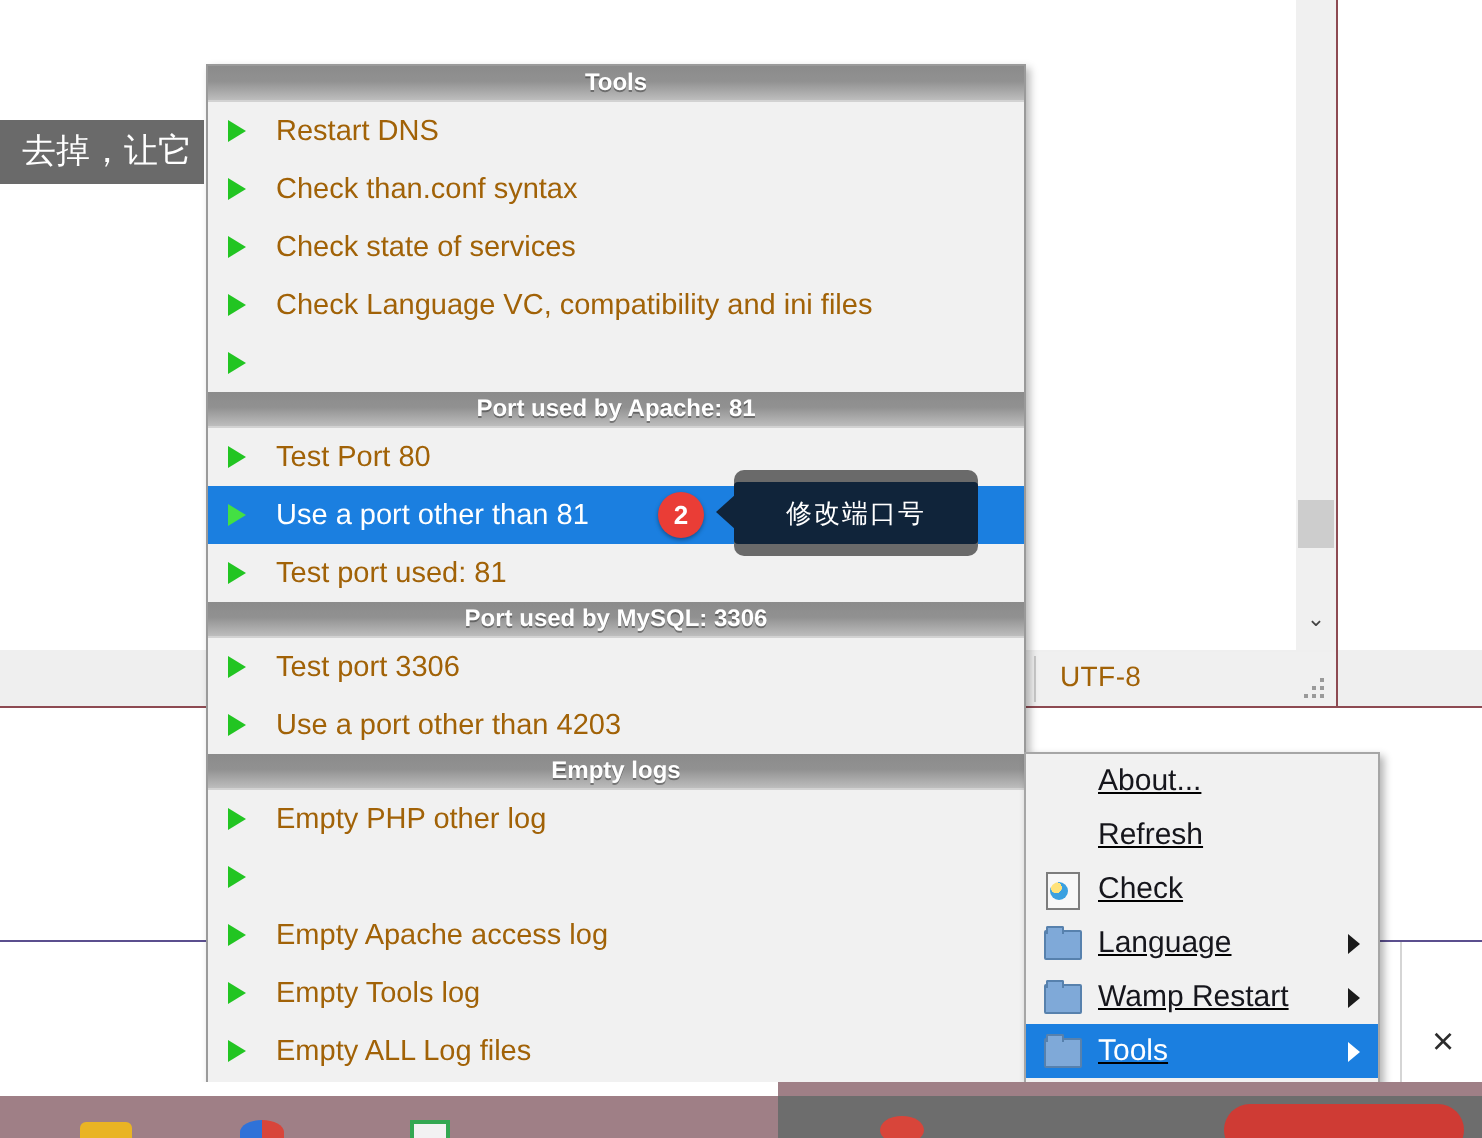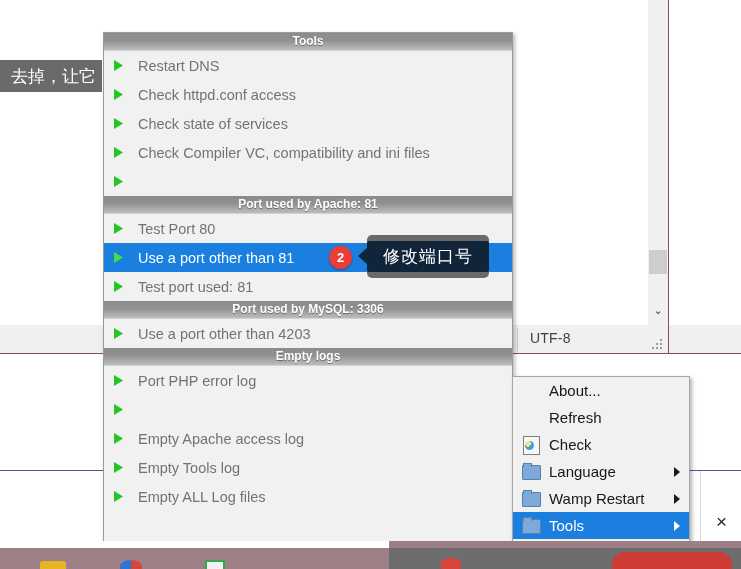--- a/index.html
+++ b/index.html
@@ -21,21 +21,21 @@
   
   .vscroll{position:absolute;left:648px;top:0;width:20px;height:325px;background:#f0f0f0;}
   .vscroll .thumb{position:absolute;left:1px;top:250px;width:18px;height:24px;background:#cdcdcd;}
   .vscroll .arrow-dn{position:absolute;left:0;top:300px;width:20px;height:20px;
       color:#444;font-size:11px;line-height:20px;text-align:center;}
   .win-right-edge{position:absolute;left:668px;top:0;width:1px;height:353px;background:#8d4a52;}
 
   
   .statusbar{position:absolute;left:505px;top:326px;width:163px;height:27px;background:#f0f0f0;}
   .statusbar .sep{position:absolute;left:12px;top:2px;width:1px;height:23px;background:#c8c8c8;}
-  .statusbar .enc{position:absolute;left:25px;top:4px;font-size:14px;color:#404040;letter-spacing:.2px;}
+  .statusbar .enc{position:absolute;left:25px;top:4px;font-size:14px;color:#a16207;letter-spacing:.2px;}
   .grip{position:absolute;right:5px;bottom:3px;width:11px;height:11px;}
   .grip i{position:absolute;width:2px;height:2px;background:#9a9a9a;display:block;}
 
   
   .left-note{
     position:absolute;left:-58px;top:60px;width:160px;height:32px;
     background:#6a6a6a;color:#ffffff;
     font-size:17px;line-height:32px;text-align:right;padding-right:6px;
     box-sizing:border-box;white-space:nowrap;overflow:hidden;
     font-family:"DejaVu Sans","Liberation Sans",sans-serif;
@@ -49,21 +49,21 @@
   }
   .tools-menu .sect{
     height:17px;line-height:17px;text-align:center;
     font-size:12px;font-weight:bold;color:#ffffff;
     background:linear-gradient(to bottom,#8b8b8b 0%,#919191 45%,#bdbdbd 100%);
     text-shadow:0 1px 0 rgba(0,0,0,.35);
     border-bottom:1px solid #d2d2d2;
   }
   .tools-menu .mi{
     height:29px;display:flex;align-items:center;padding-left:10px;
-    font-size:14.5px;color:#737373;box-sizing:border-box;position:relative;
+    font-size:14.5px;color:#a16207;box-sizing:border-box;position:relative;
   }
   .tools-menu .mi .tri{
     width:14px;margin-right:10px;display:inline-block;flex:0 0 auto;
   }
   .tools-menu .mi .tri svg{display:block;}
   .tools-menu .mi.sel{background:#1b7fe0;color:#ffffff;}
   .tools-menu .mi.sel .tri svg polygon{fill:#43e043;}
 
   
   .badge{
@@ -73,34 +73,35 @@
     box-shadow:0 1px 2px rgba(0,0,0,.35);
   }
   
   .callout{
     position:absolute;left:263px;top:-8px;width:122px;height:43px;
     background:#6a6a6a;border-radius:5px;
     display:flex;align-items:center;justify-content:center;
   }
   .callout .inner{
     width:132px;height:31px;background:#10243a;border-radius:2px;
-    color:#ffffff;font-size:17px;display:flex;align-items:center;justify-content:center;
+    color:#ffffff;font-size:13px;display:flex;align-items:center;justify-content:center;
     font-family:Liberation Sans, sans-serif;letter-spacing:1px;
   }
   .callout .tip{
     position:absolute;left:-9px;top:12px;width:0;height:0;
     border-top:9px solid transparent;border-bottom:9px solid transparent;
     border-right:10px solid #10243a;
   }
 
   
   .tray-menu{
     position:absolute;left:512px;top:376px;width:178px;height:193px;
     background:#f1f1f1;border:1px solid #a6a6a6;box-sizing:border-box;
     box-shadow:2px 2px 4px rgba(0,0,0,.3);
+    text-decoration:underline;
   }
   .tray-menu .ti{
     height:27px;display:flex;align-items:center;position:relative;
     font-size:15px;color:#16161c;padding-left:8px;box-sizing:border-box;
   }
   .tray-menu .ti .ico{width:22px;height:18px;margin-right:6px;flex:0 0 auto;position:relative;}
   .tray-menu .ti .lbl{flex:1 1 auto;}
   .tray-menu .ti.sel{background:#1b7fe0;color:#ffffff;}
   .tray-menu .ti .sub{
     position:absolute;right:9px;top:50%;transform:translateY(-50%);
@@ -177,37 +178,37 @@
         </svg>
       </span>
       <span class="lbl">Restart DNS</span>
     </div>
     <div class="mi">
       <span class="tri">
         <svg width="9" height="11" viewBox="0 0 9 11">
           <polygon points="0,0 9,5.5 0,11" fill="#22c522"></polygon>
         </svg>
       </span>
-      <span class="lbl">Check httpd.conf access</span>
+      <span class="lbl">Check than.conf syntax</span>
     </div>
     <div class="mi">
       <span class="tri">
         <svg width="9" height="11" viewBox="0 0 9 11">
           <polygon points="0,0 9,5.5 0,11" fill="#22c522"></polygon>
         </svg>
       </span>
       <span class="lbl">Check state of services</span>
     </div>
     <div class="mi">
       <span class="tri">
         <svg width="9" height="11" viewBox="0 0 9 11">
           <polygon points="0,0 9,5.5 0,11" fill="#22c522"></polygon>
         </svg>
       </span>
-      <span class="lbl">Check Compiler VC, compatibility and ini files</span>
+      <span class="lbl">Check Language VC, compatibility and ini files</span>
     </div>
     <div class="mi">
       <span class="tri">
         <svg width="9" height="11" viewBox="0 0 9 11">
           <polygon points="0,0 9,5.5 0,11" fill="#22c522"></polygon>
         </svg>
       </span>
     </div>
     <div class="sect">Port used by Apache: 81</div>
     <div class="mi">
@@ -239,30 +240,38 @@
       </span>
       <span class="lbl">Test port used: 81</span>
     </div>
     <div class="sect">Port used by MySQL: 3306</div>
     <div class="mi">
       <span class="tri">
         <svg width="9" height="11" viewBox="0 0 9 11">
           <polygon points="0,0 9,5.5 0,11" fill="#22c522"></polygon>
         </svg>
       </span>
+      <span class="lbl">Test port 3306</span>
+    </div>
+    <div class="mi">
+      <span class="tri">
+        <svg width="9" height="11" viewBox="0 0 9 11">
+          <polygon points="0,0 9,5.5 0,11" fill="#22c522"></polygon>
+        </svg>
+      </span>
       <span class="lbl">Use a port other than 4203</span>
     </div>
     <div class="sect">Empty logs</div>
     <div class="mi">
       <span class="tri">
         <svg width="9" height="11" viewBox="0 0 9 11">
           <polygon points="0,0 9,5.5 0,11" fill="#22c522"></polygon>
         </svg>
       </span>
-      <span class="lbl">Port PHP error log</span>
+      <span class="lbl">Empty PHP other log</span>
     </div>
     <div class="mi">
       <span class="tri">
         <svg width="9" height="11" viewBox="0 0 9 11">
           <polygon points="0,0 9,5.5 0,11" fill="#22c522"></polygon>
         </svg>
       </span>
     </div>
     <div class="mi">
       <span class="tri">

